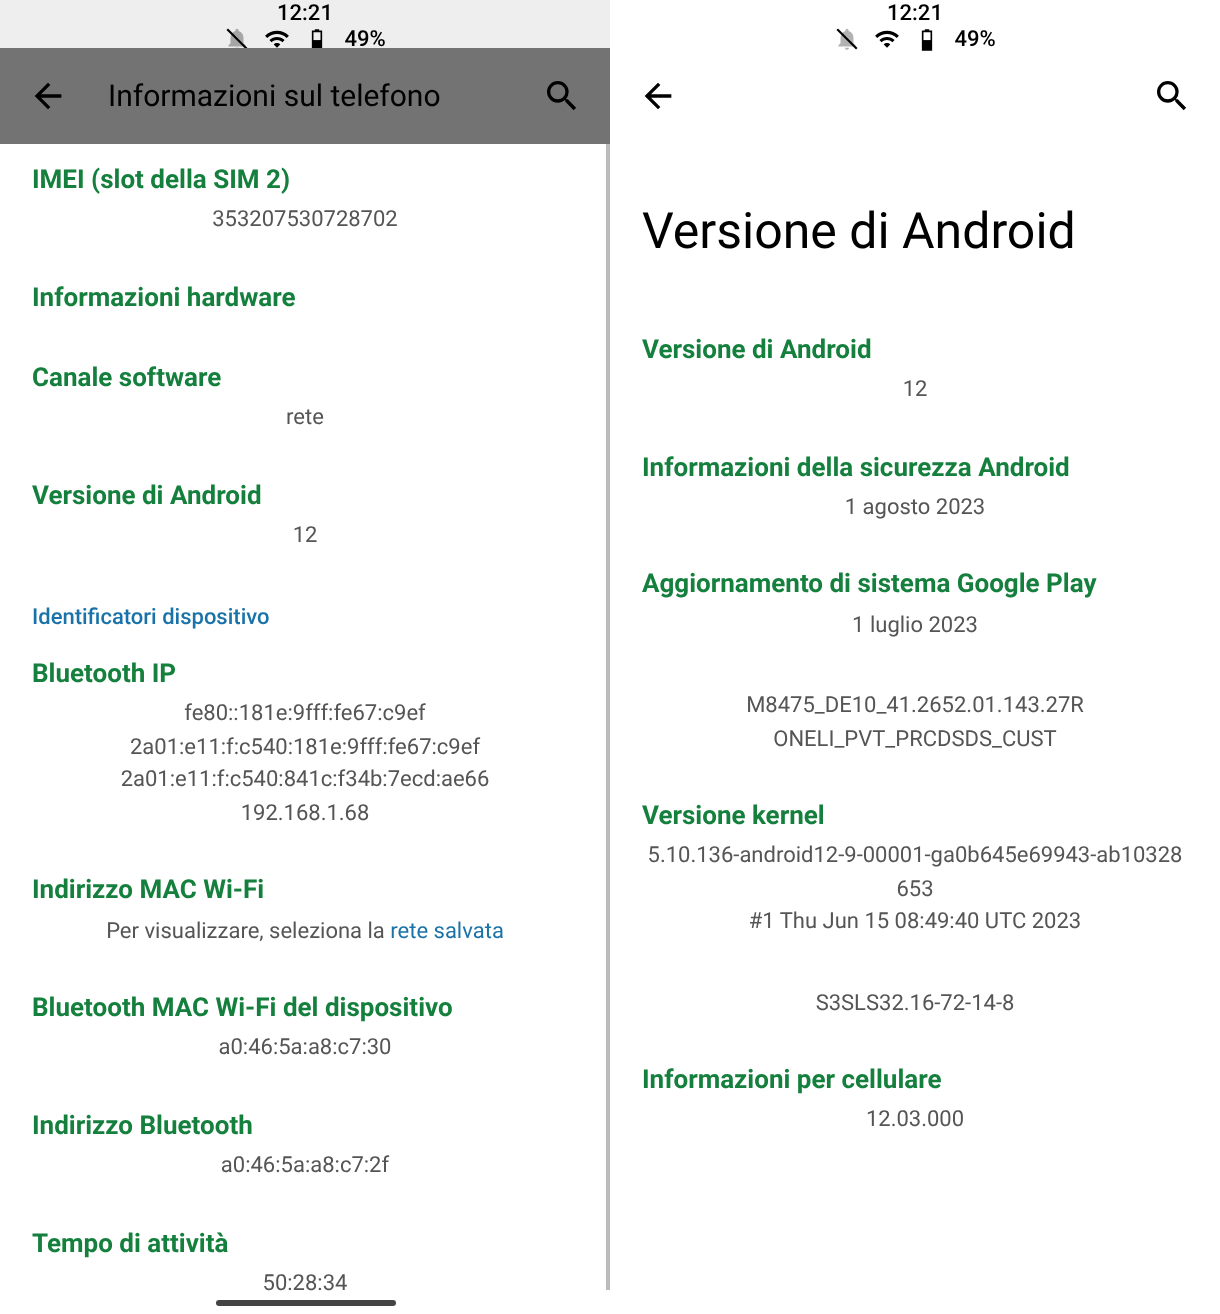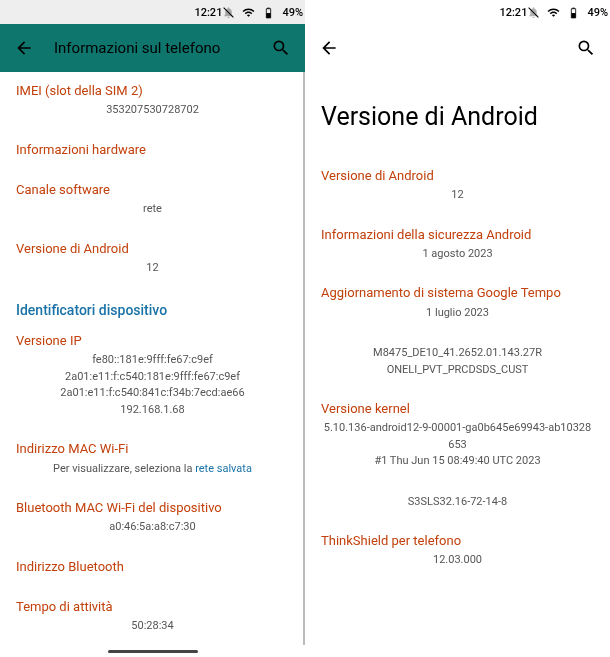--- a/index.html
+++ b/index.html
@@ -18,25 +18,26 @@
     flex-direction: column;
     background: #fff;
     position: relative;
   }
   .phone.left { background: #eeeeee; }
   .phone.left .content { background: #fff; }
   .status-bar {
     height: 24px;
     display: flex;
     align-items: center;
-    justify-content: flex-end;
-    padding: 0 2px;
+    justify-content: space-between;
+    padding: 0 14px;
     font-size: 11px;
     font-weight: 500;
     color: #000;
+    flex-direction: column;
   }
   .status-right { display: flex; align-items: center; gap: 7px; }
   .status-right svg { width: 13px; height: 13px; }
   .toolbar {
     height: 48px;
     display: flex;
     align-items: center;
     padding: 0 14px;
     gap: 20px;
   }
@@ -49,41 +50,41 @@
   }
   .big-title {
     font-size: 25px;
     font-weight: 400;
     color: #000;
     padding: 30px 0 26px 0;
   }
   .item { padding: 10px 0 12px 0; }
   .item-title {
     font-size: 13px;
-    font-weight: 400;
-    color: #c2410c;
+    font-weight: 700;
+    color: #15803d;
     line-height: 1.4;
   }
   .item-value {
     font-size: 11px;
     color: #555;
     line-height: 1.5;
     margin-top: 2px;
     white-space: pre-line;
     word-break: break-all;
     text-align: center;
   }
   .item-value .link { color: #1a73a8; }
   .section-header {
-    font-size: 14px;
+    font-size: 11px;
     color: #1a73a8;
     font-weight: 500;
     padding: 14px 0 4px 0;
   }
-  .left .toolbar { background: #0f766e; }
+  .left .toolbar { background: #737373; }
   .left .status-bar { background: #eeeeee; }
   .scroll-indicator {
     position: absolute;
     bottom: 4px;
     left: 50%;
     transform: translateX(-50%);
     width: 90px;
     height: 3px;
     background: #444;
     border-radius: 2px;
@@ -142,36 +143,37 @@
         <div class="item-value">rete</div>
       </div>
     <div class="item">
         <div class="item-title">Versione di Android</div>
         <div class="item-value">12</div>
       </div>
 
     <div class="section-header">Identificatori dispositivo</div>
 
     <div class="item">
-        <div class="item-title">Versione IP</div>
+        <div class="item-title">Bluetooth IP</div>
         <div class="item-value">fe80::181e:9fff:fe67:c9ef
 2a01:e11:f:c540:181e:9fff:fe67:c9ef
 2a01:e11:f:c540:841c:f34b:7ecd:ae66
 192.168.1.68</div>
       </div>
     <div class="item">
         <div class="item-title">Indirizzo MAC Wi-Fi</div>
         <div class="item-value"><span>Per visualizzare, seleziona la </span><span class="link">rete salvata</span></div>
       </div>
     <div class="item">
         <div class="item-title">Bluetooth MAC Wi-Fi del dispositivo</div>
         <div class="item-value">a0:46:5a:a8:c7:30</div>
       </div>
     <div class="item">
         <div class="item-title">Indirizzo Bluetooth</div>
+        <div class="item-value">a0:46:5a:a8:c7:2f</div>
       </div>
     <div class="item">
         <div class="item-title">Tempo di attività</div>
         <div class="item-value">50:28:34</div>
       </div>
 
   </div>
   <div class="scroll-edge"></div>
   <div class="scroll-indicator"></div>
 </div>
@@ -207,33 +209,33 @@
     <div class="big-title">Versione di Android</div>
     <div class="item">
         <div class="item-title">Versione di Android</div>
         <div class="item-value">12</div>
       </div>
     <div class="item">
         <div class="item-title">Informazioni della sicurezza Android</div>
         <div class="item-value">1 agosto 2023</div>
       </div>
     <div class="item">
-        <div class="item-title">Aggiornamento di sistema Google Tempo</div>
+        <div class="item-title">Aggiornamento di sistema Google Play</div>
         <div class="item-value">1 luglio 2023</div>
       </div>
     <div class="item">
         <div class="item-value">M8475_DE10_41.2652.01.143.27R
 ONELI_PVT_PRCDSDS_CUST</div>
       </div>
     <div class="item">
         <div class="item-title">Versione kernel</div>
         <div class="item-value">5.10.136-android12-9-00001-ga0b645e69943-ab10328653
 #1 Thu Jun 15 08:49:40 UTC 2023</div>
       </div>
     <div class="item">
         <div class="item-value">S3SLS32.16-72-14-8</div>
       </div>
     <div class="item">
-        <div class="item-title">ThinkShield per telefono</div>
+        <div class="item-title">Informazioni per cellulare</div>
         <div class="item-value">12.03.000</div>
       </div>
   </div>
 </div>
 
 </body></html>

